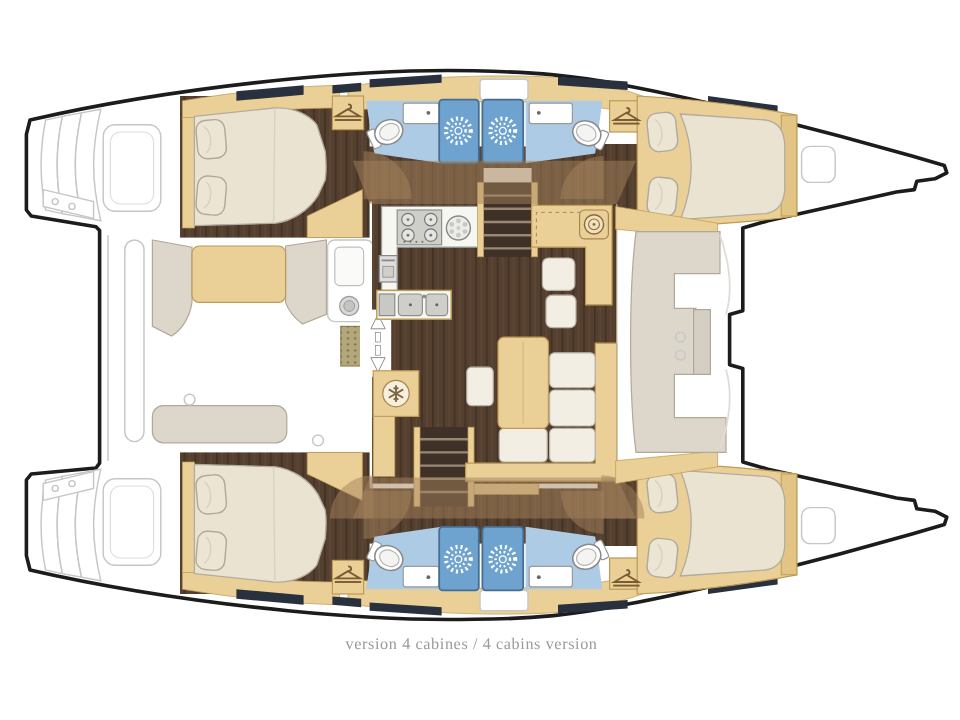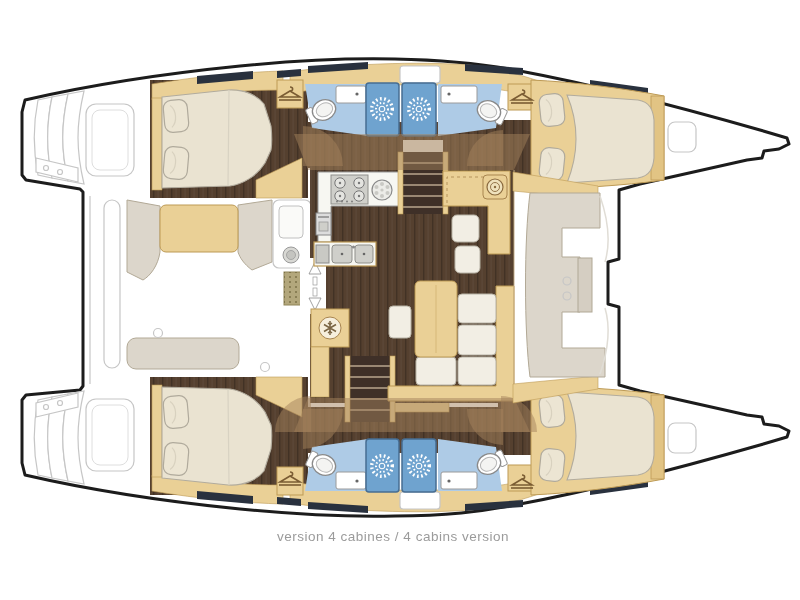--- a/index.html
+++ b/index.html
@@ -1,17 +1,17 @@
 <!DOCTYPE html>
 <html style="--hull-outline: #1c1c1c; --cabinetry-beige: #ead096; --cabinetry-border: #bd9a55; --floor-wood: #55402f; --mattress-cream: #eae3d1; --bathroom-blue: #aecbe6; --shower-blue: #6fa3cf; --shower-border: #476d92; --deck-gray: #dcd6cb; --deck-line-gray: #c6c6c6; --coachroof-tan: rgba(164,130,92,0.5); --grating-khaki: #b3a77c; --counter-white: #f7f7f2; --steel-gray: #cfcfca; --window-navy: #29313e; --caption-gray: #9b9b9b; --background: #ffffff;"><head>
 <meta charset="utf-8">
 <style>
   html,body{margin:0;padding:0;background:#fff;}
   #stage{position:relative;width:800px;height:600px;background:#fff;overflow:hidden;
-         font-family:Liberation Sans, sans-serif;}
+         font-family:Liberation Serif, serif;}
   svg{position:absolute;left:0;top:0;}
   .wood{fill:url(#wood);}
   .beige{fill:var(--cabinetry-beige);stroke:var(--cabinetry-border);stroke-width:1;}
   .beige2{fill:var(--cabinetry-beige);stroke:var(--cabinetry-border);stroke-width:.6;}
   .cream{fill:var(--mattress-cream);stroke:#b2ac9e;stroke-width:1.1;}
   .blue{fill:var(--bathroom-blue);stroke:none;}
   .shower{fill:var(--shower-blue);stroke:var(--shower-border);stroke-width:1.5;}
   .fix{fill:#fff;stroke:#9a9a9a;stroke-width:1;}
   .ghost{fill:#fff;stroke:#c6c6c6;stroke-width:1.2;}
   .gline{fill:none;stroke:#c6c6c6;stroke-width:1.2;}

